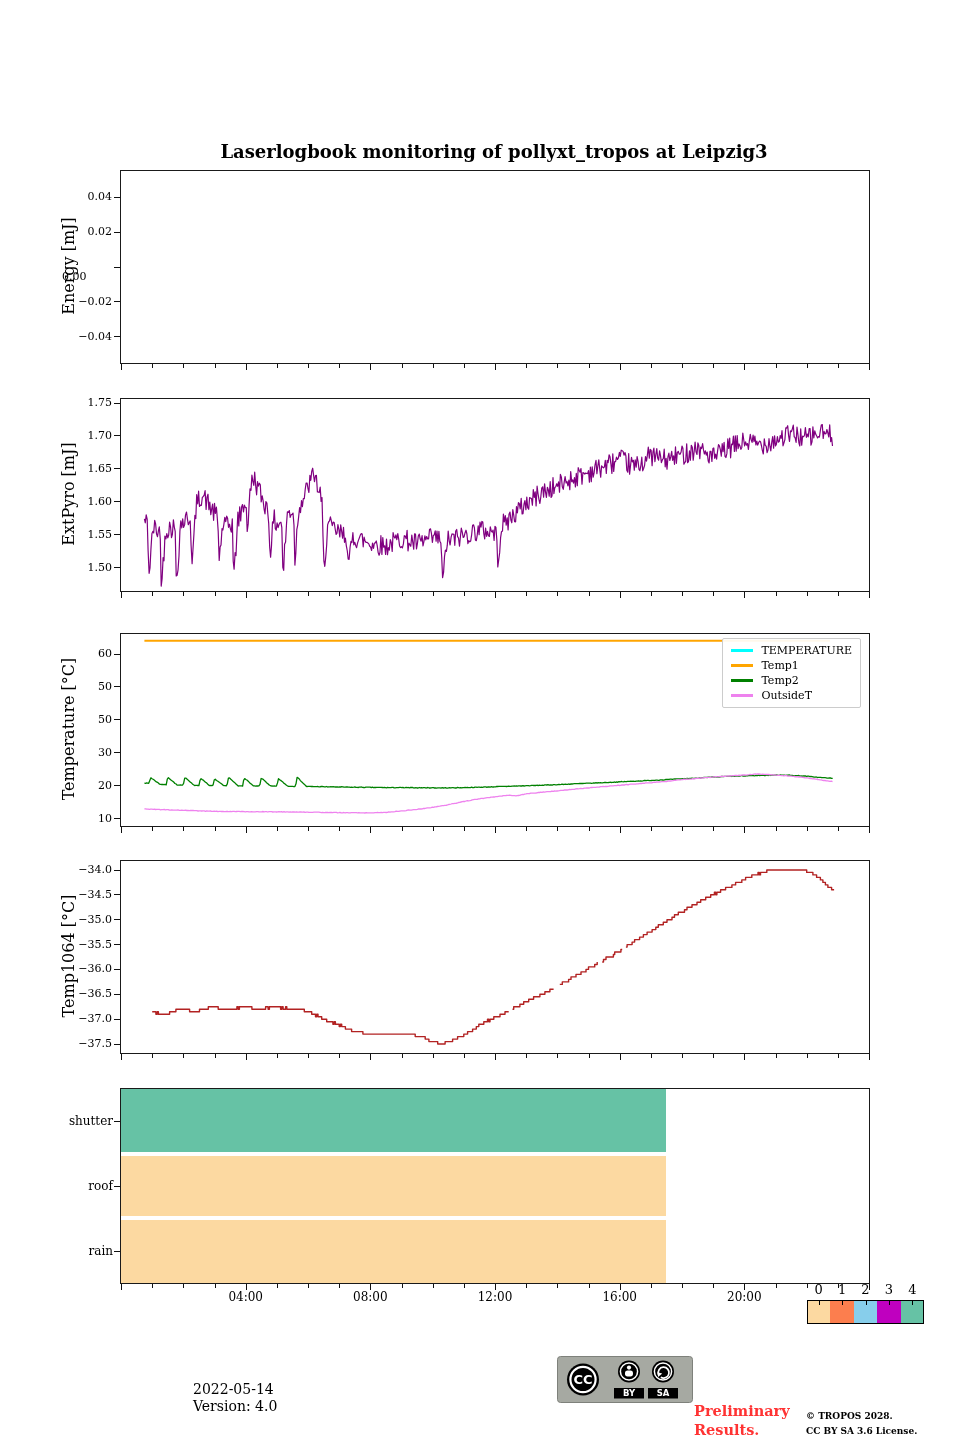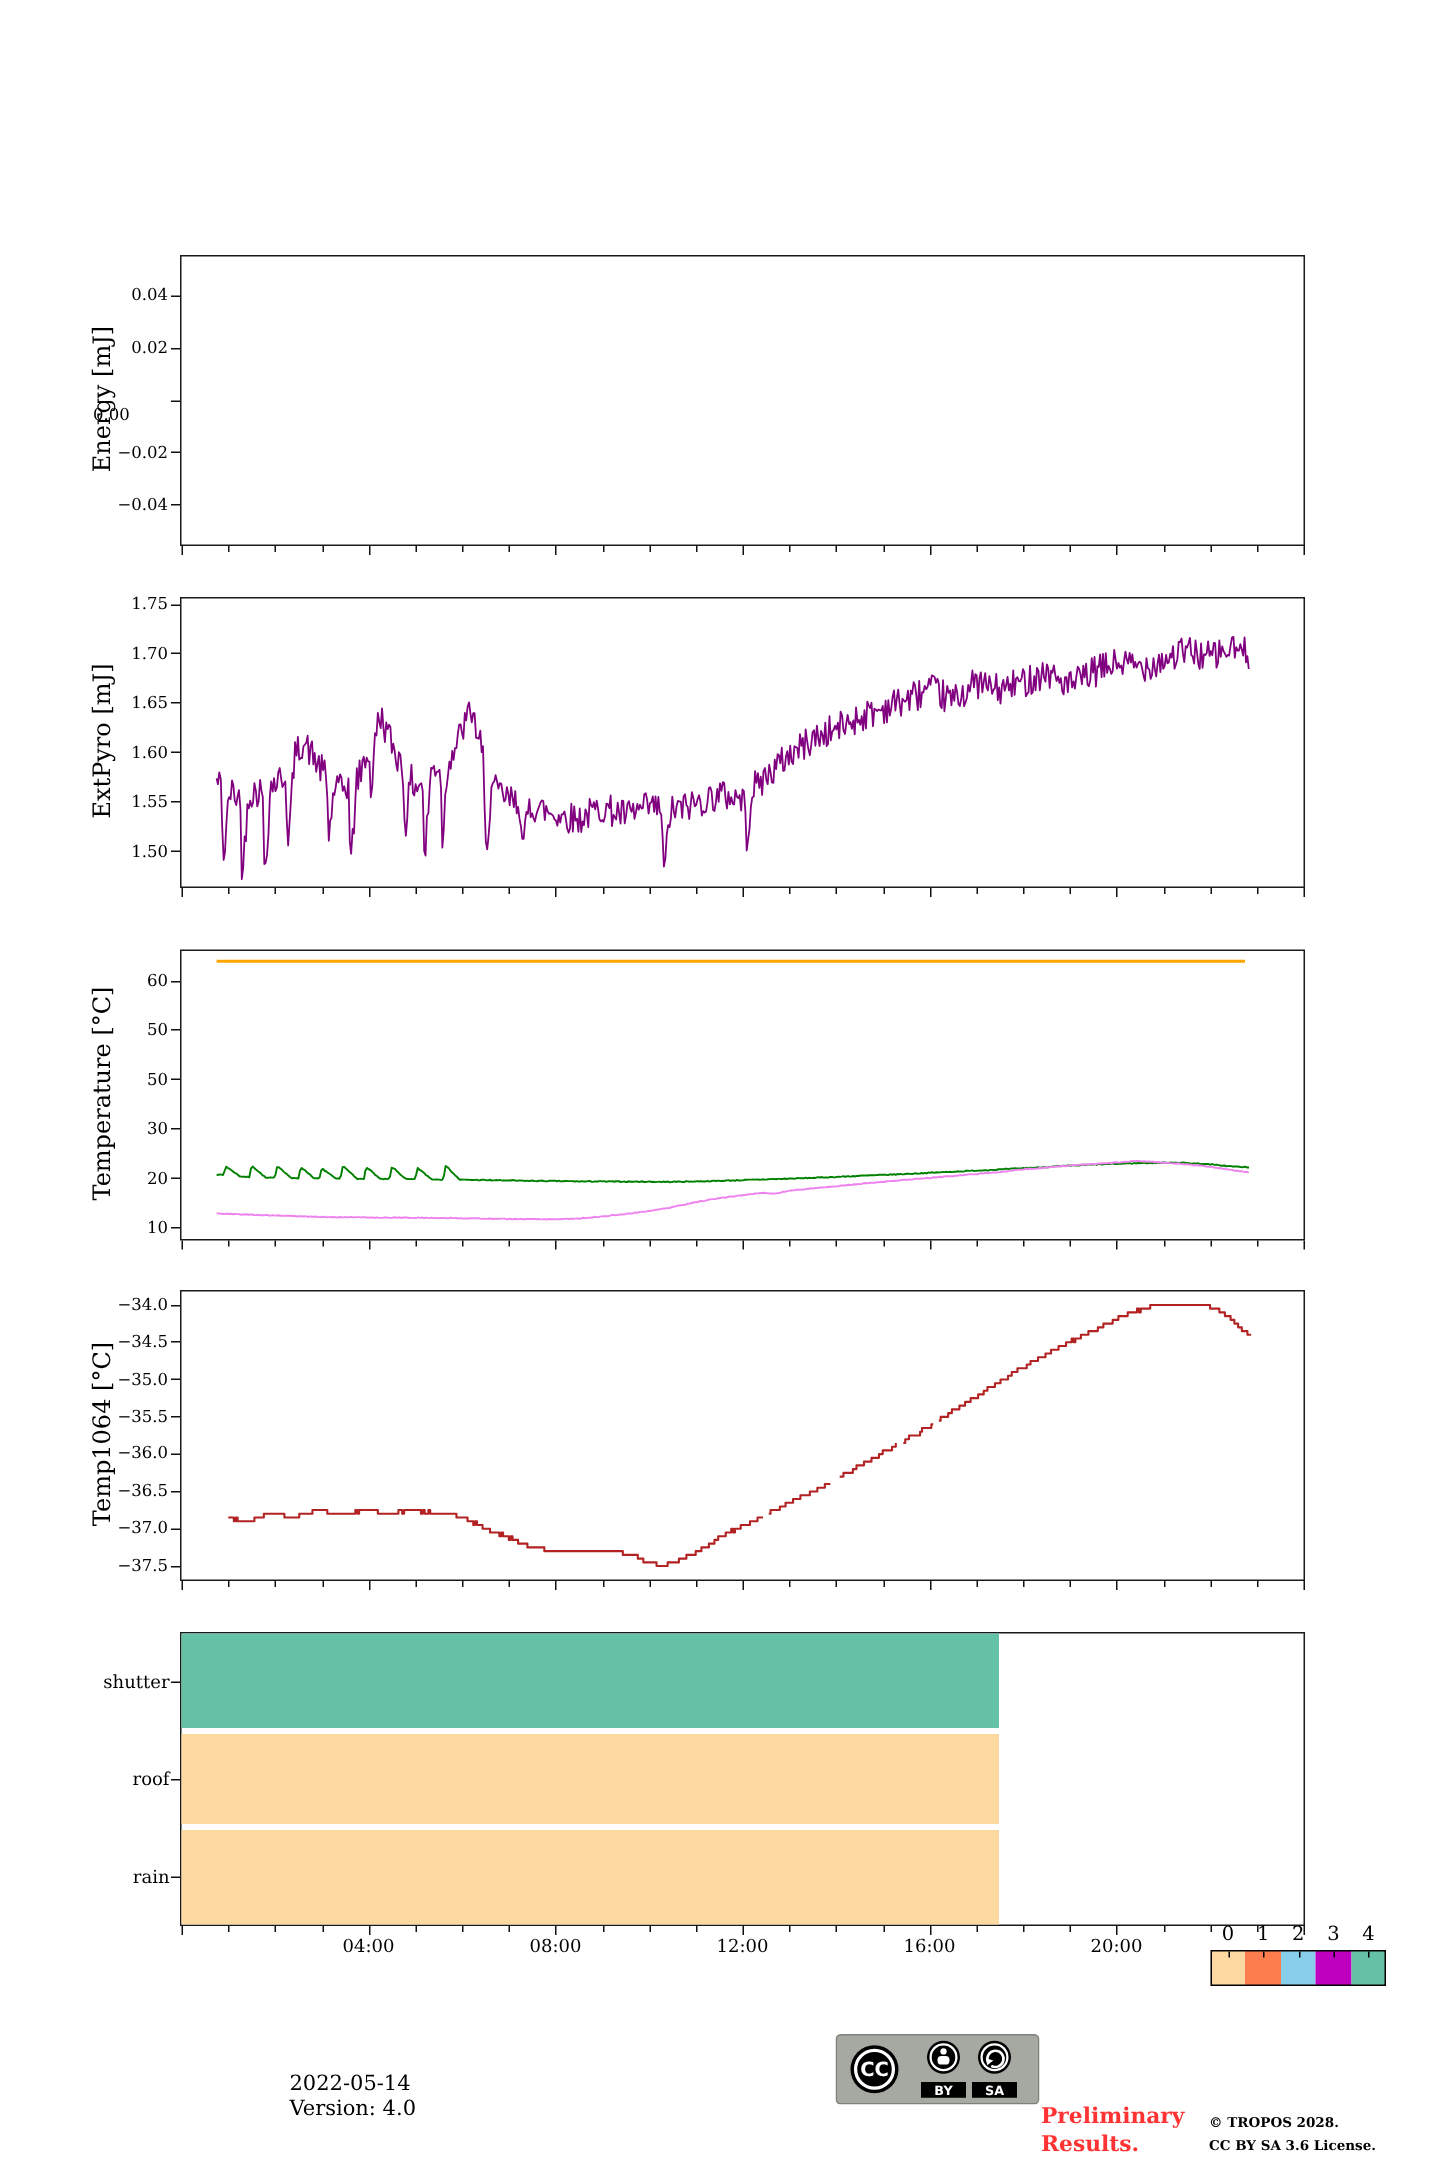--- a/index.html
+++ b/index.html
@@ -26,20 +26,21 @@
   .badge{position:absolute;left:557px;top:1356px;}
   .prelim{position:absolute;left:694px;top:1401px;width:120px;font-weight:bold;
           font-size:14.5px;line-height:19px;}
   .tropos{position:absolute;left:806px;top:1409px;font-weight:bold;font-size:9px;line-height:14.5px;}
 </style>
 </head>
 <body>
 
 <div class="fig">
 
+  <div class="title">Laserlogbook monitoring of pollyxt_tropos at Leipzig3</div>
 
   <div class="plot p1">
     <div class="ylabel">Energy [mJ]</div>
     <div class="axes">
         <div style="position: absolute; left: 0px; bottom: -7px; width: 1px; height: 6px; background: rgb(17, 17, 17);"></div>
         <div style="position: absolute; left: 31.2px; bottom: -5px; width: 1px; height: 4px; background: rgb(17, 17, 17);"></div>
         <div style="position: absolute; left: 62.3px; bottom: -5px; width: 1px; height: 4px; background: rgb(17, 17, 17);"></div>
         <div style="position: absolute; left: 93.5px; bottom: -5px; width: 1px; height: 4px; background: rgb(17, 17, 17);"></div>
         <div style="position: absolute; left: 124.7px; bottom: -7px; width: 1px; height: 6px; background: rgb(17, 17, 17);"></div>
         <div style="position: absolute; left: 155.8px; bottom: -5px; width: 1px; height: 4px; background: rgb(17, 17, 17);"></div>
@@ -159,20 +160,38 @@
         <div style="position: absolute; left: -59px; top: 110.9px; width: 50px; text-align: right; font-size: 11px; line-height: 16px;">30</div>
         <div style="position: absolute; left: -7px; top: 151.4px; width: 6px; height: 1px; background: rgb(17, 17, 17);"></div>
         <div style="position: absolute; left: -59px; top: 143.9px; width: 50px; text-align: right; font-size: 11px; line-height: 16px;">20</div>
         <div style="position: absolute; left: -7px; top: 184.4px; width: 6px; height: 1px; background: rgb(17, 17, 17);"></div>
         <div style="position: absolute; left: -59px; top: 176.9px; width: 50px; text-align: right; font-size: 11px; line-height: 16px;">10</div>
         <svg width="748" height="192" style="position: absolute; left: 0px; top: 0px;">
           <path d="M23.4 6.8L39.0 6.8L54.5 6.8L70.1 6.8L85.7 6.8L101.3 6.8L116.9 6.8L132.5 6.8L148.0 6.8L163.6 6.8L179.2 6.8L194.8 6.8L210.4 6.8L226.0 6.8L241.5 6.8L257.1 6.8L272.7 6.8L288.3 6.8L303.9 6.8L319.5 6.8L335.0 6.8L350.6 6.8L366.2 6.8L381.8 6.8L397.4 6.8L413.0 6.8L428.5 6.8L444.1 6.8L459.7 6.8L475.3 6.8L490.9 6.8L506.5 6.8L522.0 6.8L537.6 6.8L553.2 6.8L568.8 6.8L584.4 6.8L600.0 6.8L615.5 6.8L631.1 6.8L646.7 6.8L662.3 6.8L677.9 6.8L693.5 6.8L709.0 6.8" fill="none" stroke="#FFA500" stroke-width="2" stroke-linejoin="round"></path>
           <path d="M23.4 149.2L24.5 149.3L25.6 148.9L26.6 149.1L27.7 149.3L28.8 146.5L29.9 143.8L31.0 144.7L32.1 145.3L33.2 146.0L34.3 147.0L35.4 147.9L36.5 148.3L37.6 149.2L38.6 150.2L39.7 150.4L40.8 150.5L41.9 150.5L43.0 150.7L44.1 150.4L45.2 150.9L46.3 145.1L47.4 143.7L48.5 144.7L49.6 145.7L50.6 146.5L51.7 147.3L52.8 148.1L53.9 149.5L55.0 149.9L56.1 151.1L57.2 151.1L58.3 151.1L59.4 150.9L60.5 151.1L61.6 151.0L62.6 149.4L63.7 144.1L64.8 144.1L65.9 145.0L67.0 145.9L68.1 147.1L69.2 148.1L70.3 148.7L71.4 149.9L72.5 150.8L73.6 151.5L74.6 151.3L75.7 151.4L76.8 151.5L77.9 151.7L79.0 146.4L80.1 144.7L81.2 145.6L82.3 146.1L83.4 147.3L84.5 148.3L85.6 148.9L86.6 150.0L87.7 151.1L88.8 151.6L89.9 151.5L91.0 151.7L92.1 150.9L93.2 146.1L94.3 145.2L95.4 146.5L96.5 147.0L97.6 147.8L98.6 148.5L99.7 149.2L100.8 150.1L101.9 151.1L103.0 151.6L104.1 151.6L105.2 151.8L106.3 149.9L107.4 144.2L108.5 143.9L109.6 145.0L110.6 145.9L111.7 147.0L112.8 147.9L113.9 148.8L115.0 150.1L116.1 151.0L117.2 152.0L118.3 151.9L119.4 151.8L120.5 151.9L121.6 152.1L122.6 146.4L123.7 144.6L124.8 145.5L125.9 146.0L127.0 147.0L128.1 148.1L129.2 149.4L130.3 150.0L131.4 151.0L132.5 151.9L133.5 151.8L134.6 152.2L135.7 151.8L136.8 152.0L137.9 151.9L139.0 150.4L140.1 144.5L141.2 144.9L142.3 145.3L143.4 146.6L144.5 147.5L145.5 148.7L146.6 149.6L147.7 150.6L148.8 151.3L149.9 151.9L151.0 152.0L152.1 152.1L153.2 151.9L154.3 152.1L155.4 152.0L156.5 148.9L157.5 144.7L158.6 145.8L159.7 146.4L160.8 147.2L161.9 148.1L163.0 149.4L164.1 150.0L165.2 151.0L166.3 151.8L167.4 152.4L168.5 152.4L169.5 152.3L170.6 152.3L171.7 152.4L172.8 152.6L173.9 152.5L175.0 149.8L176.1 143.3L177.2 144.0L178.3 145.0L179.4 146.6L180.5 147.7L181.5 148.6L182.6 149.7L183.7 150.6L184.8 151.9L185.9 152.6L187.0 152.3L188.1 152.4L189.2 152.4L190.3 152.5L191.4 152.4L192.5 152.6L193.5 152.6L194.6 152.7L195.7 152.6L196.8 152.5L197.9 152.9L199.0 152.8L200.1 152.5L201.2 152.5L202.3 152.6L203.4 152.8L204.5 152.9L205.5 152.5L206.6 153.0L207.7 152.9L208.8 152.9L209.9 152.7L211.0 152.9L212.1 152.6L213.2 152.9L214.3 153.0L215.4 153.0L216.5 152.9L217.5 153.1L218.6 152.8L219.7 153.0L220.8 152.7L221.9 152.8L223.0 153.1L224.1 153.1L225.2 153.0L226.3 152.9L227.4 153.1L228.5 153.1L229.5 153.4L230.6 153.1L231.7 153.3L232.8 153.2L233.9 153.0L235.0 153.3L236.1 153.4L237.2 153.5L238.3 153.2L239.4 153.2L240.5 153.0L241.5 153.4L242.6 153.5L243.7 153.6L244.8 153.2L245.9 153.1L247.0 153.2L248.1 153.2L249.2 153.1L250.3 153.6L251.4 153.1L252.5 153.6L253.5 153.4L254.6 153.5L255.7 153.3L256.8 153.3L257.9 153.4L259.0 153.4L260.1 153.4L261.2 153.5L262.3 153.7L263.4 153.4L264.4 153.6L265.5 153.8L266.6 153.4L267.7 153.6L268.8 153.6L269.9 153.6L271.0 153.4L272.1 153.3L273.2 153.8L274.3 153.9L275.4 153.7L276.4 153.6L277.5 153.7L278.6 153.4L279.7 153.4L280.8 153.6L281.9 153.4L283.0 153.8L284.1 153.7L285.2 153.4L286.3 153.6L287.4 153.5L288.4 153.8L289.5 153.5L290.6 153.4L291.7 153.5L292.8 154.0L293.9 153.9L295.0 153.6L296.1 154.0L297.2 154.0L298.3 153.5L299.4 153.9L300.4 153.7L301.5 153.9L302.6 153.6L303.7 153.6L304.8 154.0L305.9 153.8L307.0 153.5L308.1 154.0L309.2 154.0L310.3 153.9L311.4 153.6L312.4 153.7L313.5 154.0L314.6 153.8L315.7 154.1L316.8 153.9L317.9 153.9L319.0 153.8L320.1 154.1L321.2 153.7L322.3 154.0L323.4 153.8L324.4 153.7L325.5 154.2L326.6 154.1L327.7 153.8L328.8 153.6L329.9 154.0L331.0 153.6L332.1 153.7L333.2 153.9L334.3 154.0L335.4 154.0L336.4 153.4L337.5 153.6L338.6 153.8L339.7 153.6L340.8 153.9L341.9 153.6L343.0 153.6L344.1 153.4L345.2 153.7L346.3 153.4L347.4 153.7L348.4 153.6L349.5 153.6L350.6 153.2L351.7 153.7L352.8 153.6L353.9 153.1L355.0 153.1L356.1 153.3L357.2 153.2L358.3 153.1L359.4 153.4L360.4 153.2L361.5 153.4L362.6 153.0L363.7 152.9L364.8 152.8L365.9 153.3L367.0 152.9L368.1 153.0L369.2 153.2L370.3 152.6L371.4 153.0L372.4 153.0L373.5 152.9L374.6 152.8L375.7 152.5L376.8 152.5L377.9 152.4L379.0 152.4L380.1 152.4L381.2 152.3L382.3 152.4L383.4 152.3L384.4 152.3L385.5 152.5L386.6 152.4L387.7 152.2L388.8 152.4L389.9 152.4L391.0 152.2L392.1 152.1L393.2 152.0L394.3 152.1L395.3 151.9L396.4 152.2L397.5 151.9L398.6 151.9L399.7 152.0L400.8 152.0L401.9 151.7L403.0 152.0L404.1 151.8L405.2 151.7L406.3 151.6L407.3 151.6L408.4 151.9L409.5 151.7L410.6 151.3L411.7 151.4L412.8 151.5L413.9 151.4L415.0 151.5L416.1 151.1L417.2 151.6L418.3 151.2L419.3 151.3L420.4 151.4L421.5 151.2L422.6 151.3L423.7 150.9L424.8 150.8L425.9 151.0L427.0 150.7L428.1 151.1L429.2 150.9L430.3 151.0L431.3 151.1L432.4 150.6L433.5 150.6L434.6 150.8L435.7 150.9L436.8 150.6L437.9 150.4L439.0 150.6L440.1 150.4L441.2 150.1L442.3 150.5L443.3 150.3L444.4 150.1L445.5 150.3L446.6 150.4L447.7 150.0L448.8 150.3L449.9 150.0L451.0 150.0L452.1 149.8L453.2 149.7L454.3 149.7L455.3 149.7L456.4 149.6L457.5 149.7L458.6 149.5L459.7 149.5L460.8 149.5L461.9 149.5L463.0 149.4L464.1 149.3L465.2 149.2L466.3 149.1L467.3 149.1L468.4 149.1L469.5 149.1L470.6 149.4L471.7 149.2L472.8 148.8L473.9 149.2L475.0 148.7L476.1 149.2L477.2 148.7L478.3 148.8L479.3 148.6L480.4 148.9L481.5 148.9L482.6 148.7L483.7 148.5L484.8 148.5L485.9 148.6L487.0 148.7L488.1 148.5L489.2 148.1L490.3 148.5L491.3 148.4L492.4 148.3L493.5 148.0L494.6 148.4L495.7 147.9L496.8 148.3L497.9 147.6L499.0 147.9L500.1 147.5L501.2 147.7L502.3 147.8L503.3 147.5L504.4 147.7L505.5 147.6L506.6 147.4L507.7 147.3L508.8 147.4L509.9 147.2L511.0 147.4L512.1 147.2L513.2 147.3L514.3 147.4L515.3 147.1L516.4 147.2L517.5 146.8L518.6 147.1L519.7 147.0L520.8 147.1L521.9 146.9L523.0 146.5L524.1 146.4L525.2 146.6L526.2 146.4L527.3 146.3L528.4 146.7L529.5 146.6L530.6 146.5L531.7 146.4L532.8 146.3L533.9 146.4L535.0 146.2L536.1 146.2L537.2 146.3L538.2 146.3L539.3 145.9L540.4 145.9L541.5 146.0L542.6 146.1L543.7 145.8L544.8 145.5L545.9 145.4L547.0 145.5L548.1 145.4L549.2 145.2L550.2 145.1L551.3 145.4L552.4 145.1L553.5 145.0L554.6 145.0L555.7 144.8L556.8 144.9L557.9 144.9L559.0 145.0L560.1 145.0L561.2 144.6L562.2 144.9L563.3 144.5L564.4 144.9L565.5 144.5L566.6 144.5L567.7 144.6L568.8 144.4L569.9 144.3L571.0 144.1L572.1 144.4L573.2 144.5L574.2 144.1L575.3 144.1L576.4 144.3L577.5 144.2L578.6 144.0L579.7 144.0L580.8 143.7L581.9 143.6L583.0 143.5L584.1 143.4L585.2 143.4L586.2 143.5L587.3 143.2L588.4 143.1L589.5 143.3L590.6 143.0L591.7 142.9L592.8 143.2L593.9 142.8L595.0 142.9L596.1 143.0L597.2 143.0L598.2 143.0L599.3 142.8L600.4 142.5L601.5 142.5L602.6 142.7L603.7 142.4L604.8 142.4L605.9 142.4L607.0 142.3L608.1 142.3L609.2 142.1L610.2 142.5L611.3 142.1L612.4 142.0L613.5 142.4L614.6 142.2L615.7 142.0L616.8 141.9L617.9 142.0L619.0 142.0L620.1 141.7L621.2 141.6L622.2 142.1L623.3 141.8L624.4 142.0L625.5 141.7L626.6 141.8L627.7 141.7L628.8 141.7L629.9 141.5L631.0 141.5L632.1 141.4L633.2 141.8L634.2 141.7L635.3 141.3L636.4 141.7L637.5 141.2L638.6 141.5L639.7 141.3L640.8 141.4L641.9 141.1L643.0 141.5L644.1 141.5L645.2 141.3L646.2 141.2L647.3 141.5L648.4 141.0L649.5 141.5L650.6 141.1L651.7 141.2L652.8 141.4L653.9 141.0L655.0 140.9L656.1 141.0L657.1 141.4L658.2 141.3L659.3 141.0L660.4 141.2L661.5 141.2L662.6 141.1L663.7 141.2L664.8 141.3L665.9 141.2L667.0 141.1L668.1 141.0L669.1 141.2L670.2 141.3L671.3 141.4L672.4 141.6L673.5 141.8L674.6 141.7L675.7 141.6L676.8 141.6L677.9 141.5L679.0 142.1L680.1 142.0L681.1 142.2L682.2 142.0L683.3 142.0L684.4 141.9L685.5 142.5L686.6 142.2L687.7 142.2L688.8 142.6L689.9 142.4L691.0 142.6L692.1 142.9L693.1 143.2L694.2 143.2L695.3 143.0L696.4 143.5L697.5 143.4L698.6 143.3L699.7 143.4L700.8 143.7L701.9 143.7L703.0 143.6L704.1 143.7L705.1 143.8L706.2 144.1L707.3 144.2L708.4 143.8L709.5 144.0L710.6 144.3L711.7 144.3" fill="none" stroke="#008000" stroke-width="1.3" stroke-linejoin="round"></path>
           <path d="M23.4 174.9L24.6 174.9L25.9 175.2L27.1 175.1L28.4 175.4L29.6 175.2L30.9 175.2L32.1 175.3L33.3 175.2L34.6 175.5L35.8 175.3L37.1 175.4L38.3 175.4L39.6 175.8L40.8 175.6L42.1 175.7L43.3 175.5L44.6 175.8L45.8 175.7L47.1 175.7L48.3 176.0L49.6 176.1L50.8 175.8L52.0 176.1L53.3 176.1L54.5 176.2L55.8 176.1L57.0 175.9L58.3 176.3L59.5 176.4L60.8 176.1L62.0 176.4L63.3 176.4L64.5 176.2L65.8 176.5L67.0 176.5L68.3 176.6L69.5 176.4L70.7 176.5L72.0 176.5L73.2 176.7L74.5 176.6L75.7 176.7L77.0 177.0L78.2 176.8L79.5 176.8L80.7 177.0L82.0 176.8L83.2 176.9L84.5 177.3L85.7 176.9L87.0 177.2L88.2 177.2L89.4 177.0L90.7 177.3L91.9 177.4L93.2 177.2L94.4 177.4L95.7 177.1L96.9 177.6L98.2 177.4L99.4 177.3L100.7 177.5L101.9 177.3L103.2 177.6L104.4 177.6L105.7 177.3L106.9 177.5L108.1 177.6L109.4 177.3L110.6 177.7L111.9 177.4L113.1 177.3L114.4 177.6L115.6 177.5L116.9 177.4L118.1 177.4L119.4 177.6L120.6 177.4L121.9 177.5L123.1 177.6L124.4 177.8L125.6 177.7L126.8 177.6L128.1 177.8L129.3 177.8L130.6 177.6L131.8 177.9L133.1 177.9L134.3 177.8L135.6 177.6L136.8 177.6L138.1 177.8L139.3 177.9L140.6 177.8L141.8 177.5L143.1 177.8L144.3 177.7L145.5 177.6L146.8 178.0L148.0 177.6L149.3 177.6L150.5 177.7L151.8 178.0L153.0 177.9L154.3 177.9L155.5 178.0L156.8 177.9L158.0 177.6L159.3 177.9L160.5 177.7L161.8 178.1L163.0 177.7L164.2 178.1L165.5 177.9L166.7 177.8L168.0 178.1L169.2 177.9L170.5 178.2L171.7 178.0L173.0 177.9L174.2 178.1L175.5 177.9L176.7 178.2L178.0 178.2L179.2 177.8L180.5 178.0L181.7 178.1L182.9 178.0L184.2 178.3L185.4 178.1L186.7 178.1L187.9 178.4L189.2 178.3L190.4 178.3L191.7 178.3L192.9 178.2L194.2 178.1L195.4 178.2L196.7 178.1L197.9 178.2L199.2 178.4L200.4 178.6L201.6 178.5L202.9 178.6L204.1 178.5L205.4 178.3L206.6 178.5L207.9 178.7L209.1 178.4L210.4 178.5L211.6 178.6L212.9 178.4L214.1 178.4L215.4 178.4L216.6 178.8L217.9 178.7L219.1 178.5L220.3 178.8L221.6 178.8L222.8 178.5L224.1 178.9L225.3 178.6L226.6 178.7L227.8 178.8L229.1 178.8L230.3 178.6L231.6 178.6L232.8 178.7L234.1 178.7L235.3 178.7L236.6 178.8L237.8 178.7L239.0 178.9L240.3 178.9L241.5 178.8L242.8 178.8L244.0 179.0L245.3 178.7L246.5 178.8L247.8 178.8L249.0 178.9L250.3 178.8L251.5 178.8L252.8 178.8L254.0 178.7L255.3 178.6L256.5 178.5L257.7 178.6L259.0 178.6L260.2 178.3L261.5 178.6L262.7 178.4L264.0 178.3L265.2 178.5L266.5 178.3L267.7 177.8L269.0 178.2L270.2 177.9L271.5 177.8L272.7 177.8L274.0 177.7L275.2 177.2L276.4 177.4L277.7 177.4L278.9 177.1L280.2 176.9L281.4 176.8L282.7 176.8L283.9 176.8L285.2 176.6L286.4 176.2L287.7 176.0L288.9 176.1L290.2 176.1L291.4 175.8L292.7 175.7L293.9 175.7L295.1 175.6L296.4 175.3L297.6 174.9L298.9 175.0L300.1 175.0L301.4 174.8L302.6 174.3L303.9 174.5L305.1 174.1L306.4 173.9L307.6 173.8L308.9 173.9L310.1 173.6L311.4 173.2L312.6 173.4L313.8 172.9L315.1 172.8L316.3 172.5L317.6 172.4L318.8 172.2L320.1 171.9L321.3 171.6L322.6 171.6L323.8 171.4L325.1 171.3L326.3 171.0L327.6 170.5L328.8 170.4L330.1 170.0L331.3 169.6L332.5 169.6L333.8 169.3L335.0 169.3L336.3 169.0L337.5 168.5L338.8 168.3L340.0 168.0L341.3 167.7L342.5 167.5L343.8 167.5L345.0 167.0L346.3 166.6L347.5 166.8L348.8 166.6L350.0 166.3L351.2 165.8L352.5 165.6L353.7 165.4L355.0 165.4L356.2 165.4L357.5 164.8L358.7 164.8L360.0 164.4L361.2 164.3L362.5 164.5L363.7 164.1L365.0 163.8L366.2 163.6L367.5 163.7L368.7 163.7L369.9 163.2L371.2 163.1L372.4 162.9L373.7 163.0L374.9 162.6L376.2 162.6L377.4 162.3L378.7 162.2L379.9 162.1L381.2 162.0L382.4 161.7L383.7 161.6L384.9 161.5L386.2 161.3L387.4 161.3L388.6 161.2L389.9 161.4L391.1 161.6L392.4 161.7L393.6 161.6L394.9 161.8L396.1 161.6L397.4 161.5L398.6 161.4L399.9 160.9L401.1 160.5L402.4 160.6L403.6 160.1L404.9 159.9L406.1 159.6L407.3 159.6L408.6 159.5L409.8 159.2L411.1 159.2L412.3 159.2L413.6 159.1L414.8 159.0L416.1 158.8L417.3 158.4L418.6 158.5L419.8 158.2L421.1 158.4L422.3 157.9L423.6 158.1L424.8 157.8L426.0 157.7L427.3 157.7L428.5 157.6L429.8 157.5L431.0 157.2L432.3 157.3L433.5 157.0L434.8 157.1L436.0 157.0L437.3 156.9L438.5 156.7L439.8 156.3L441.0 156.3L442.3 156.3L443.5 156.0L444.7 155.8L446.0 156.0L447.2 155.8L448.5 155.5L449.7 155.7L451.0 155.3L452.2 155.4L453.5 155.3L454.7 154.8L456.0 154.7L457.2 154.8L458.5 154.7L459.7 154.4L461.0 154.6L462.2 154.5L463.4 154.2L464.7 154.2L465.9 153.9L467.2 154.0L468.4 154.0L469.7 153.5L470.9 153.5L472.2 153.4L473.4 153.3L474.7 153.3L475.9 153.2L477.2 153.1L478.4 153.0L479.7 152.7L480.9 152.6L482.1 152.4L483.4 152.7L484.6 152.3L485.9 152.5L487.1 152.4L488.4 152.0L489.6 151.8L490.9 151.8L492.1 151.8L493.4 151.7L494.6 151.7L495.9 151.5L497.1 151.2L498.4 151.5L499.6 151.3L500.8 151.0L502.1 150.8L503.3 151.0L504.6 150.7L505.8 150.5L507.1 150.8L508.3 150.3L509.6 150.2L510.8 150.1L512.1 150.1L513.3 150.1L514.6 150.1L515.8 149.8L517.1 149.8L518.3 149.6L519.5 149.4L520.8 149.5L522.0 149.1L523.3 149.3L524.5 148.9L525.8 148.8L527.0 148.9L528.3 148.9L529.5 148.8L530.8 148.8L532.0 148.3L533.3 148.1L534.5 148.4L535.8 147.9L537.0 148.1L538.2 148.0L539.5 147.9L540.7 147.7L542.0 147.6L543.2 147.7L544.5 147.6L545.7 147.5L547.0 147.2L548.2 147.0L549.5 147.0L550.7 146.8L552.0 146.6L553.2 146.3L554.5 146.4L555.7 146.0L556.9 145.9L558.2 145.8L559.4 145.8L560.7 145.7L561.9 145.5L563.2 145.2L564.4 145.5L565.7 145.0L566.9 145.3L568.2 145.1L569.4 145.1L570.7 145.0L571.9 144.7L573.2 144.8L574.4 144.5L575.6 144.4L576.9 144.2L578.1 144.3L579.4 144.0L580.6 144.0L581.9 143.9L583.1 143.7L584.4 143.6L585.6 143.6L586.9 143.3L588.1 143.3L589.4 143.5L590.6 143.1L591.9 143.1L593.1 142.9L594.3 142.7L595.6 142.6L596.8 142.8L598.1 142.6L599.3 142.4L600.6 142.5L601.8 142.4L603.1 142.2L604.3 142.3L605.6 142.1L606.8 142.0L608.1 142.0L609.3 142.0L610.6 141.9L611.8 141.7L613.0 141.7L614.3 141.5L615.5 141.5L616.8 141.6L618.0 141.2L619.3 141.5L620.5 141.2L621.8 141.0L623.0 140.8L624.3 141.0L625.5 141.1L626.8 140.8L628.0 140.7L629.3 140.5L630.5 140.6L631.7 140.4L633.0 140.1L634.2 140.0L635.5 140.1L636.7 140.0L638.0 140.0L639.2 140.1L640.5 140.3L641.7 140.2L643.0 140.4L644.2 140.3L645.5 140.5L646.7 140.4L648.0 140.5L649.2 140.8L650.4 140.7L651.7 140.8L652.9 141.2L654.2 140.9L655.4 141.2L656.7 141.3L657.9 141.1L659.2 141.4L660.4 141.6L661.7 141.7L662.9 141.8L664.2 141.5L665.4 141.7L666.7 142.1L667.9 142.2L669.1 142.2L670.4 142.2L671.6 142.3L672.9 142.4L674.1 142.8L675.4 142.7L676.6 142.8L677.9 143.0L679.1 142.9L680.4 143.1L681.6 143.3L682.9 143.5L684.1 143.8L685.4 143.9L686.6 143.8L687.8 144.2L689.1 144.5L690.3 144.5L691.6 144.8L692.8 144.7L694.1 145.2L695.3 145.2L696.6 145.5L697.8 145.6L699.1 145.8L700.3 145.9L701.6 146.3L702.8 146.5L704.1 146.5L705.3 146.8L706.5 146.8L707.8 147.1L709.0 147.4L710.3 147.2L711.5 147.7" fill="none" stroke="#EE82EE" stroke-width="1.3" stroke-linejoin="round"></path>
         </svg>
+        <div class="legend">
+          <div class="legend-row">
+            <span style="width: 22px; height: 2.6px; background: rgb(0, 255, 255); display: inline-block; flex: 0 0 auto;"></span>
+            <span>TEMPERATURE</span>
+          </div>
+          <div class="legend-row">
+            <span style="width: 22px; height: 2.6px; background: rgb(255, 165, 0); display: inline-block; flex: 0 0 auto;"></span>
+            <span>Temp1</span>
+          </div>
+          <div class="legend-row">
+            <span style="width: 22px; height: 2.6px; background: rgb(0, 128, 0); display: inline-block; flex: 0 0 auto;"></span>
+            <span>Temp2</span>
+          </div>
+          <div class="legend-row">
+            <span style="width: 22px; height: 2.6px; background: rgb(238, 130, 238); display: inline-block; flex: 0 0 auto;"></span>
+            <span>OutsideT</span>
+          </div>
+        </div>
       </div>
   </div>
 
   <div class="plot p4">
     <div class="ylabel">Temp1064 [°C]</div>
     <div class="axes">
         <div style="position: absolute; left: 0px; bottom: -7px; width: 1px; height: 6px; background: rgb(17, 17, 17);"></div>
         <div style="position: absolute; left: 31.2px; bottom: -5px; width: 1px; height: 4px; background: rgb(17, 17, 17);"></div>
         <div style="position: absolute; left: 62.3px; bottom: -5px; width: 1px; height: 4px; background: rgb(17, 17, 17);"></div>
         <div style="position: absolute; left: 93.5px; bottom: -5px; width: 1px; height: 4px; background: rgb(17, 17, 17);"></div>

